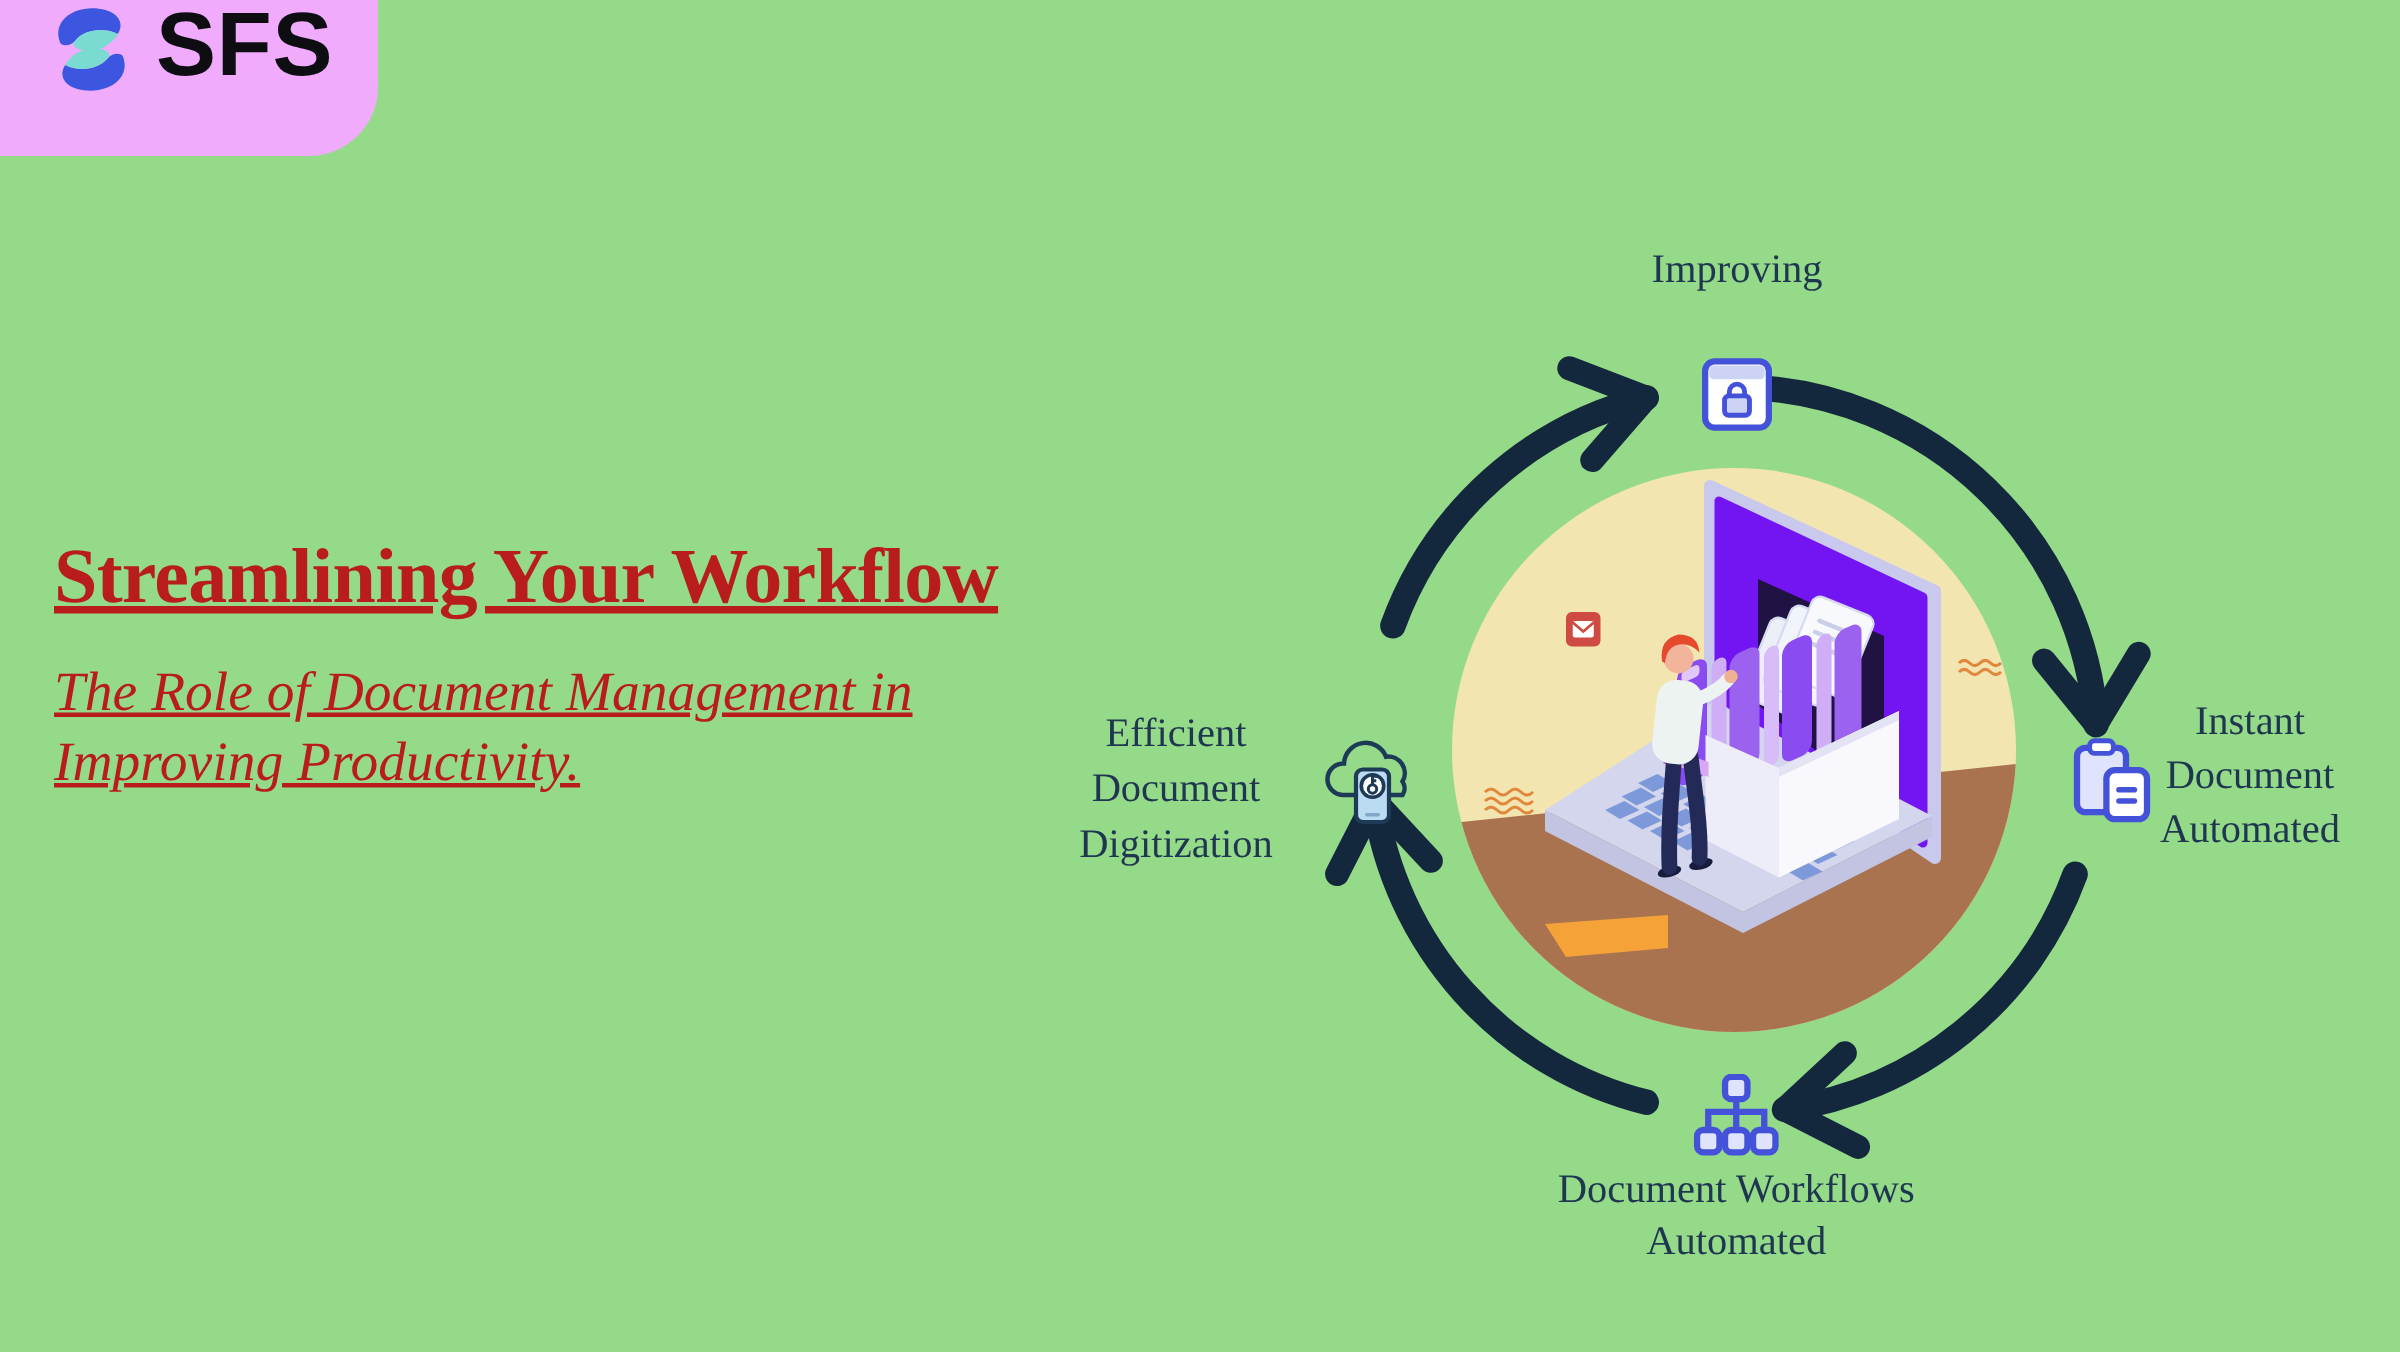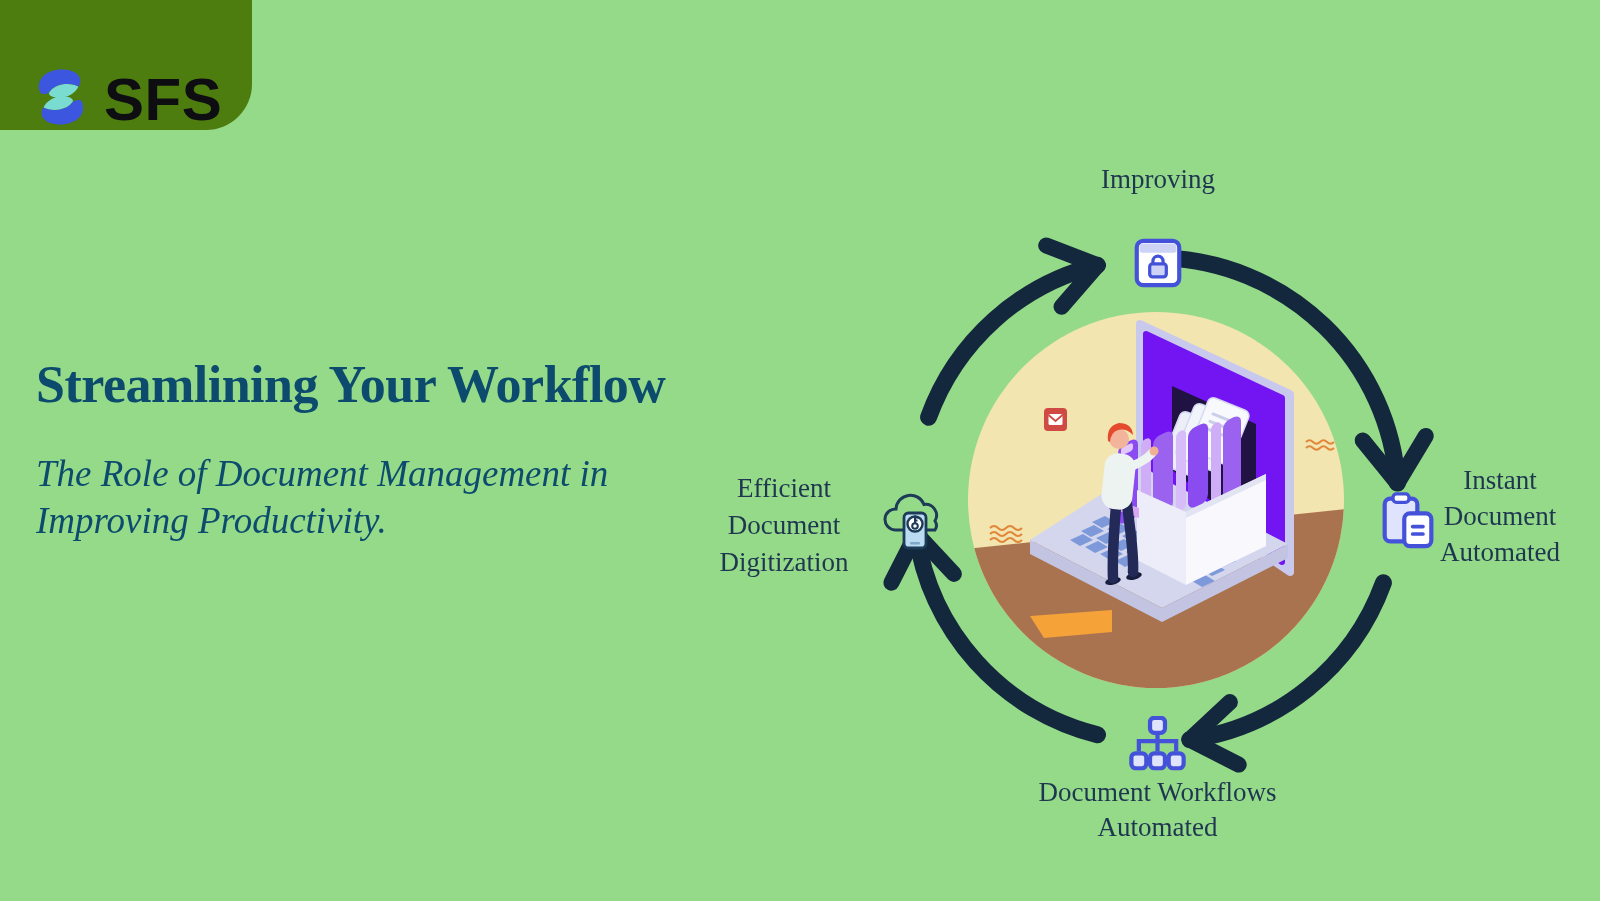--- a/index.html
+++ b/index.html
@@ -3,34 +3,34 @@
 <meta charset="utf-8">
 <style>
   html,body{margin:0;padding:0;}
   body{
     width:1600px;height:901px;position:relative;overflow:hidden;
     background:#94da88;
     font-family:"Liberation Serif", serif;
   }
   
   .logo-card{
-    position:absolute;left:0;top:0;width:252px;height:130px;
-    background:#4d7c0f;border-radius:0 0 46px 0;
-    display:flex;align-items:flex-end;padding-left:31px;box-sizing:border-box;
+    position:absolute;left:0;top:0;width:252px;height:104px;
+    background:#f0abfc;border-radius:0 0 46px 0;
+    display:flex;align-items:flex-start;padding-left:31px;box-sizing:border-box;
   }
   .logo-mark{width:60px;height:66px;flex:0 0 auto;}
   .logo-text{
     font-family:"Liberation Sans", sans-serif;font-weight:700;
     font-size:60px;color:#0d0d12;margin-left:13px;letter-spacing:0.5px;line-height:1;
   }
   
-  .headline{position:absolute;left:36px;top:352px;width:700px;color:#0c4a6e;}
+  .headline{position:absolute;left:36px;top:352px;width:700px;color:#b91c1c;text-decoration:underline;}
   .headline h1{margin:0;font-size:52px;line-height:66px;font-weight:700;letter-spacing:-0.5px;}
   .headline h1 span{display:block;}
-  .headline .subtitle{margin:32px 0 0 0;font-size:37px;line-height:47px;font-style:italic;font-weight:400;}
+  .headline .subtitle{margin:20px 0 0 0;font-size:37px;line-height:47px;font-style:italic;font-weight:400;}
   .headline .subtitle span{display:block;}
   
   .cycle-svg{position:absolute;left:796px;top:140px;width:720px;height:730px;}
   .node{position:absolute;color:#1f3650;}
   .node .label{font-size:27px;text-align:center;}
   .node .label span{display:block;}
   .node .icon{position:absolute;}
   .node-security{left:1008px;top:162px;width:300px;}
   .node-security .label{line-height:34px;}
   .node-security .icon{left:126px;top:76px;width:48px;height:50px;}

